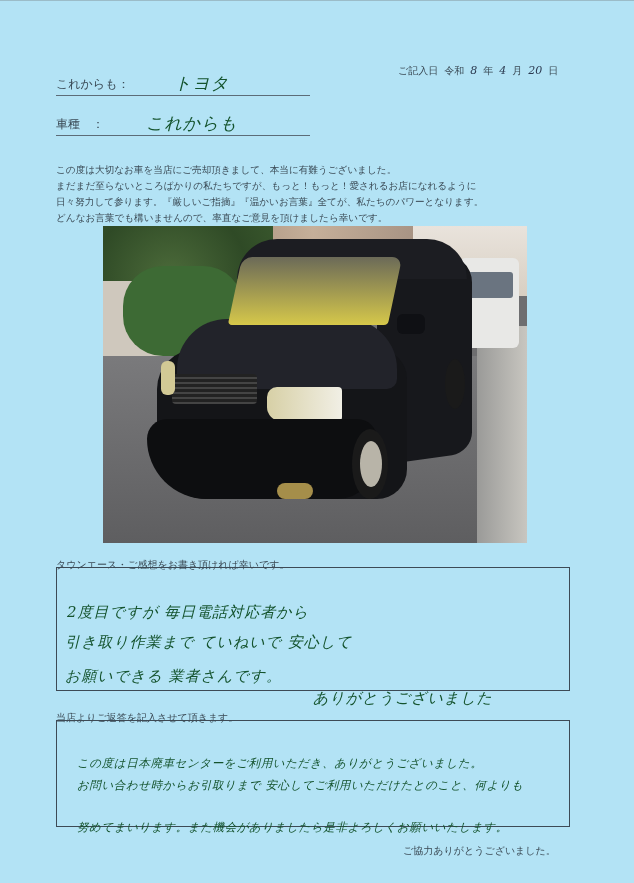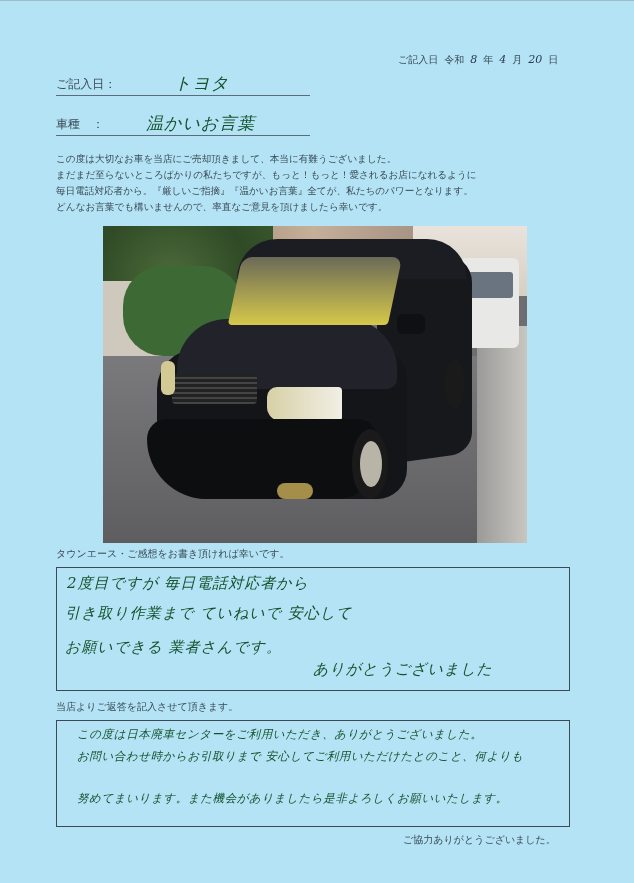--- a/index.html
+++ b/index.html
@@ -9,21 +9,21 @@
     font-family: "DejaVu Sans", sans-serif;
     color: #2a3540;
     position: relative;
   }
   .sheet {
     position: absolute; left: 0; top: 0; width: 634px; height: 883px;
     background: #b3e3f5;
     border-top: 1px solid #9bbcc8;
     box-sizing: border-box;
   }
-  .print { font-family: "DejaVu Sans", sans-serif; color: #3a4a55; }
+  .print { font-family: "DejaVu Sans", sans-serif; color: #3a4a55; margin-top: 11px; }
   .hand { font-family: "DejaVu Serif", serif; color: #14532d; font-style: italic; letter-spacing: 1px; }
 
   .date-row {
     position: absolute; top: 52px; left: 398px;
     font-size: 10px; white-space: nowrap; display: flex; gap: 6px; align-items: baseline;
   }
   .date-row .val { font-family: "DejaVu Serif", serif; font-style: italic; font-size: 11px; color:#2b3a50; }
 
   .field {
     position: absolute; left: 56px; width: 254px; height: 24px;
@@ -77,21 +77,21 @@
   .caption-opinion { top: 546px; }
   .caption-reply { top: 699px; }
 
   .box {
     position: absolute; left: 56px; width: 514px;
     border: 1.5px solid #3d4a55; box-sizing: border-box;
   }
   .box-opinion { top: 566px; height: 124px; }
   .box-reply { top: 719px; height: 107px; }
 
-  .hl { position: absolute; white-space: nowrap; }
+  .hl { position: absolute; white-space: nowrap; margin-top: 29px; }
   .box-opinion .hl { font-size: 15px; }
   .box-reply .hl { font-size: 11.5px; letter-spacing: 0.6px; }
 
   .thanks {
     position: absolute; left: 403px; top: 832px; font-size: 10px; white-space: nowrap;
   }
 </style>
 </head>
 <body>
 
@@ -102,33 +102,33 @@
     <span>令和</span>
     <span class="val">8</span>
     <span>年</span>
     <span class="val">4</span>
     <span>月</span>
     <span class="val">20</span>
     <span>日</span>
   </div>
 
   <div class="field field-maker">
-    <span class="label print">ご記入日：</span>
+    <span class="label print">これからも：</span>
     <span class="value hand">トヨタ</span>
   </div>
 
   <div class="field field-model">
     <span class="label print">車種　：</span>
-    <span class="value hand">温かいお言葉</span>
+    <span class="value hand">これからも</span>
   </div>
 
   <div class="intro print">
     <div>この度は大切なお車を当店にご売却頂きまして、本当に有難うございました。</div>
     <div>まだまだ至らないところばかりの私たちですが、もっと！もっと！愛されるお店になれるように</div>
-    <div>毎日電話対応者から。『厳しいご指摘』『温かいお言葉』全てが、私たちのパワーとなります。</div>
+    <div>日々努力して参ります。『厳しいご指摘』『温かいお言葉』全てが、私たちのパワーとなります。</div>
     <div>どんなお言葉でも構いませんので、率直なご意見を頂けましたら幸いです。</div>
   </div>
 
   <div class="photo" title="black Toyota Town Ace van parked on street">
     <div class="sky"></div>
     <div class="trees2"></div>
     <div class="trees"></div>
     <div class="wall"></div>
     <div class="hedge"></div>
     <div class="road"></div>

